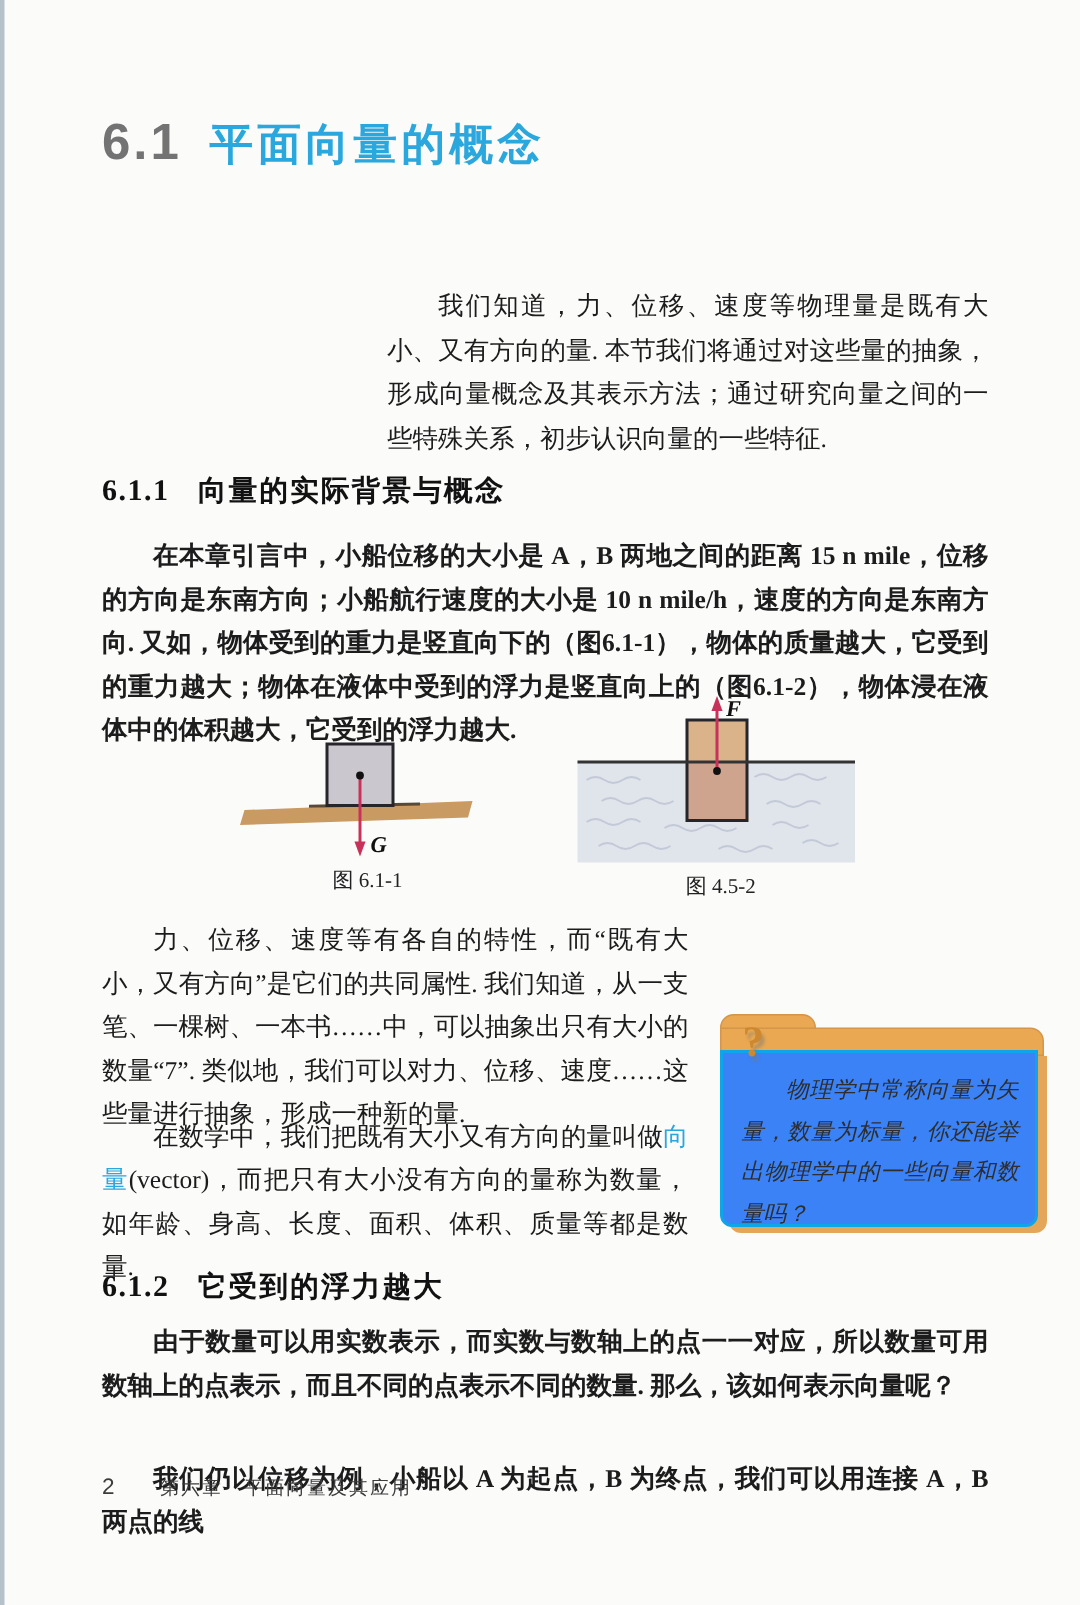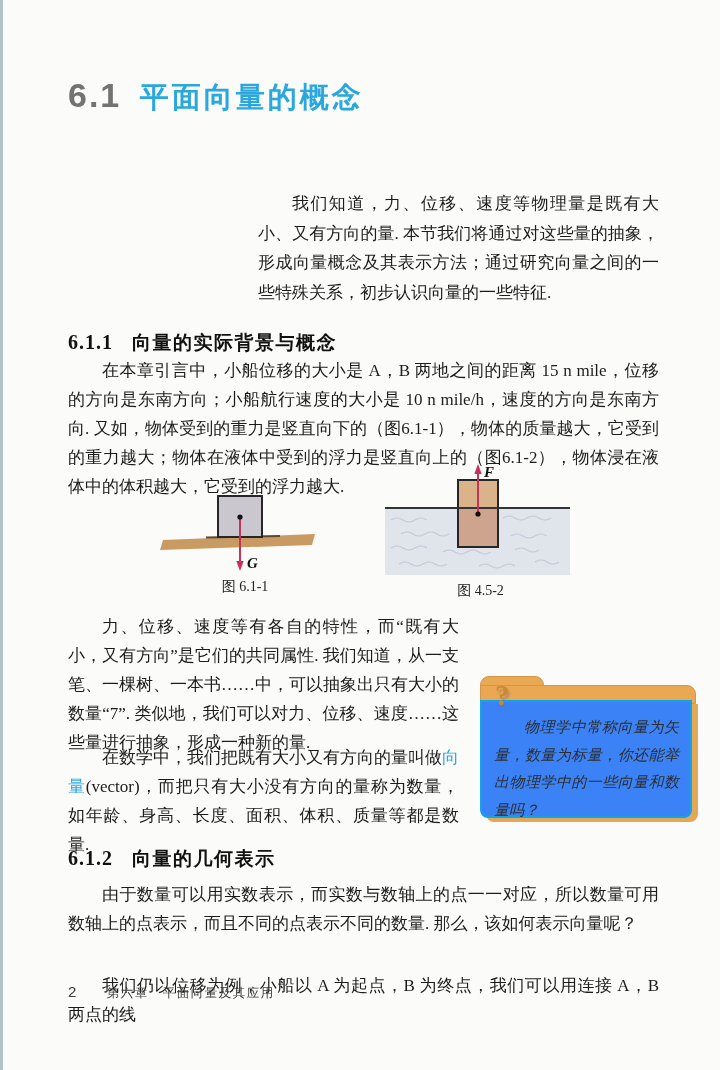--- a/index.html
+++ b/index.html
@@ -10,21 +10,21 @@
   
   .title-row{position:absolute;left:68px;top:76px;white-space:nowrap;
              font-family:"Liberation Sans","DejaVu Sans",sans-serif;font-weight:bold;}
   .sec-num{font-size:34px;color:#737373;letter-spacing:2px;}
   .sec-title{font-size:29px;color:#2aa7dc;letter-spacing:3px;margin-left:14px;}
 
   
   .para{position:absolute;font-size:17px;line-height:29px;text-align:justify;
         word-break:break-all;text-indent:2em;margin:0;}
   .intro{left:258px;top:189px;width:401px;line-height:29.5px;}
-  .p-wide{left:68px;width:591px;}
+  .p-wide{left:68px;width:591px;font-weight:bold;}
   .p-narrow{left:68px;width:391px;}
   .term{color:#2aa7dc;}
 
   
   .sub{position:absolute;left:68px;margin:0;white-space:nowrap;font-weight:bold;color:#111;}
   .sub-num{font-family:"Liberation Serif","DejaVu Serif",serif;font-size:20px;letter-spacing:1px;}
   .sub-title{font-family:"Liberation Sans","DejaVu Sans",sans-serif;font-size:19px;
              letter-spacing:1.5px;margin-left:13px;}
 
   
@@ -59,21 +59,21 @@
 <div class="page">
   <div class="edge-strip"></div>
 
   <div class="title-row">
     <span class="sec-num">6.1</span>
     <span class="sec-title">平面向量的概念</span>
   </div>
 
   <p class="para intro">我们知道，力、位移、速度等物理量是既有大小、又有方向的量. 本节我们将通过对这些量的抽象，形成向量概念及其表示方法；通过研究向量之间的一些特殊关系，初步认识向量的一些特征.</p>
 
-  <h2 class="sub" style="top:328px;text-align:right;">
+  <h2 class="sub" style="top:313px;text-align:right;">
     <span class="sub-num">6.1.1</span>
     <span class="sub-title">向量的实际背景与概念</span>
   </h2>
 
   <p class="para p-wide" style="top:356px;">在本章引言中，小船位移的大小是 A，B 两地之间的距离 15 n mile，位移的方向是东南方向；小船航行速度的大小是 10 n mile/h，速度的方向是东南方向. 又如，物体受到的重力是竖直向下的（图6.1-1），物体的质量越大，它受到的重力越大；物体在液体中受到的浮力是竖直向上的（图6.1-2），物体浸在液体中的体积越大，它受到的浮力越大.</p>
 
   <figure class="fig" style="left:160px;top:478px;width:170px;">
     <svg width="170" height="96" viewBox="0 0 170 96">
       <polygon points="3,62 155,56 152,67 0,72" fill="#c99a62"></polygon>
       <line x1="46" y1="59.5" x2="120" y2="58" stroke="#5b4a33" stroke-width="2"></line>
@@ -121,21 +121,21 @@
     <div class="note-tab"></div>
     <div class="note-strip"></div>
     <div class="note-q">?</div>
     <div class="note-body">
       <p class="note-text">物理学中常称向量为矢量，数量为标量，你还能举出物理学中的一些向量和数量吗？</p>
     </div>
   </aside>
 
   <h2 class="sub" style="top:844px;">
     <span class="sub-num">6.1.2</span>
-    <span class="sub-title">向量的几何表示</span>
+    <span class="sub-title">它受到的浮力越大</span>
   </h2>
 
   <p class="para p-wide" style="top:880px;">由于数量可以用实数表示，而实数与数轴上的点一一对应，所以数量可用数轴上的点表示，而且不同的点表示不同的数量. 那么，该如何表示向量呢？</p>
   <p class="para p-wide" style="top:939px;margin-top:32px;">我们仍以位移为例，小船以 A 为起点，B 为终点，我们可以用连接 A，B 两点的线</p>
 
   <div class="footer">
     <span class="pg-num">2</span>
     <span class="chapter">第六章　平面向量及其应用</span>
   </div>
 </div>

